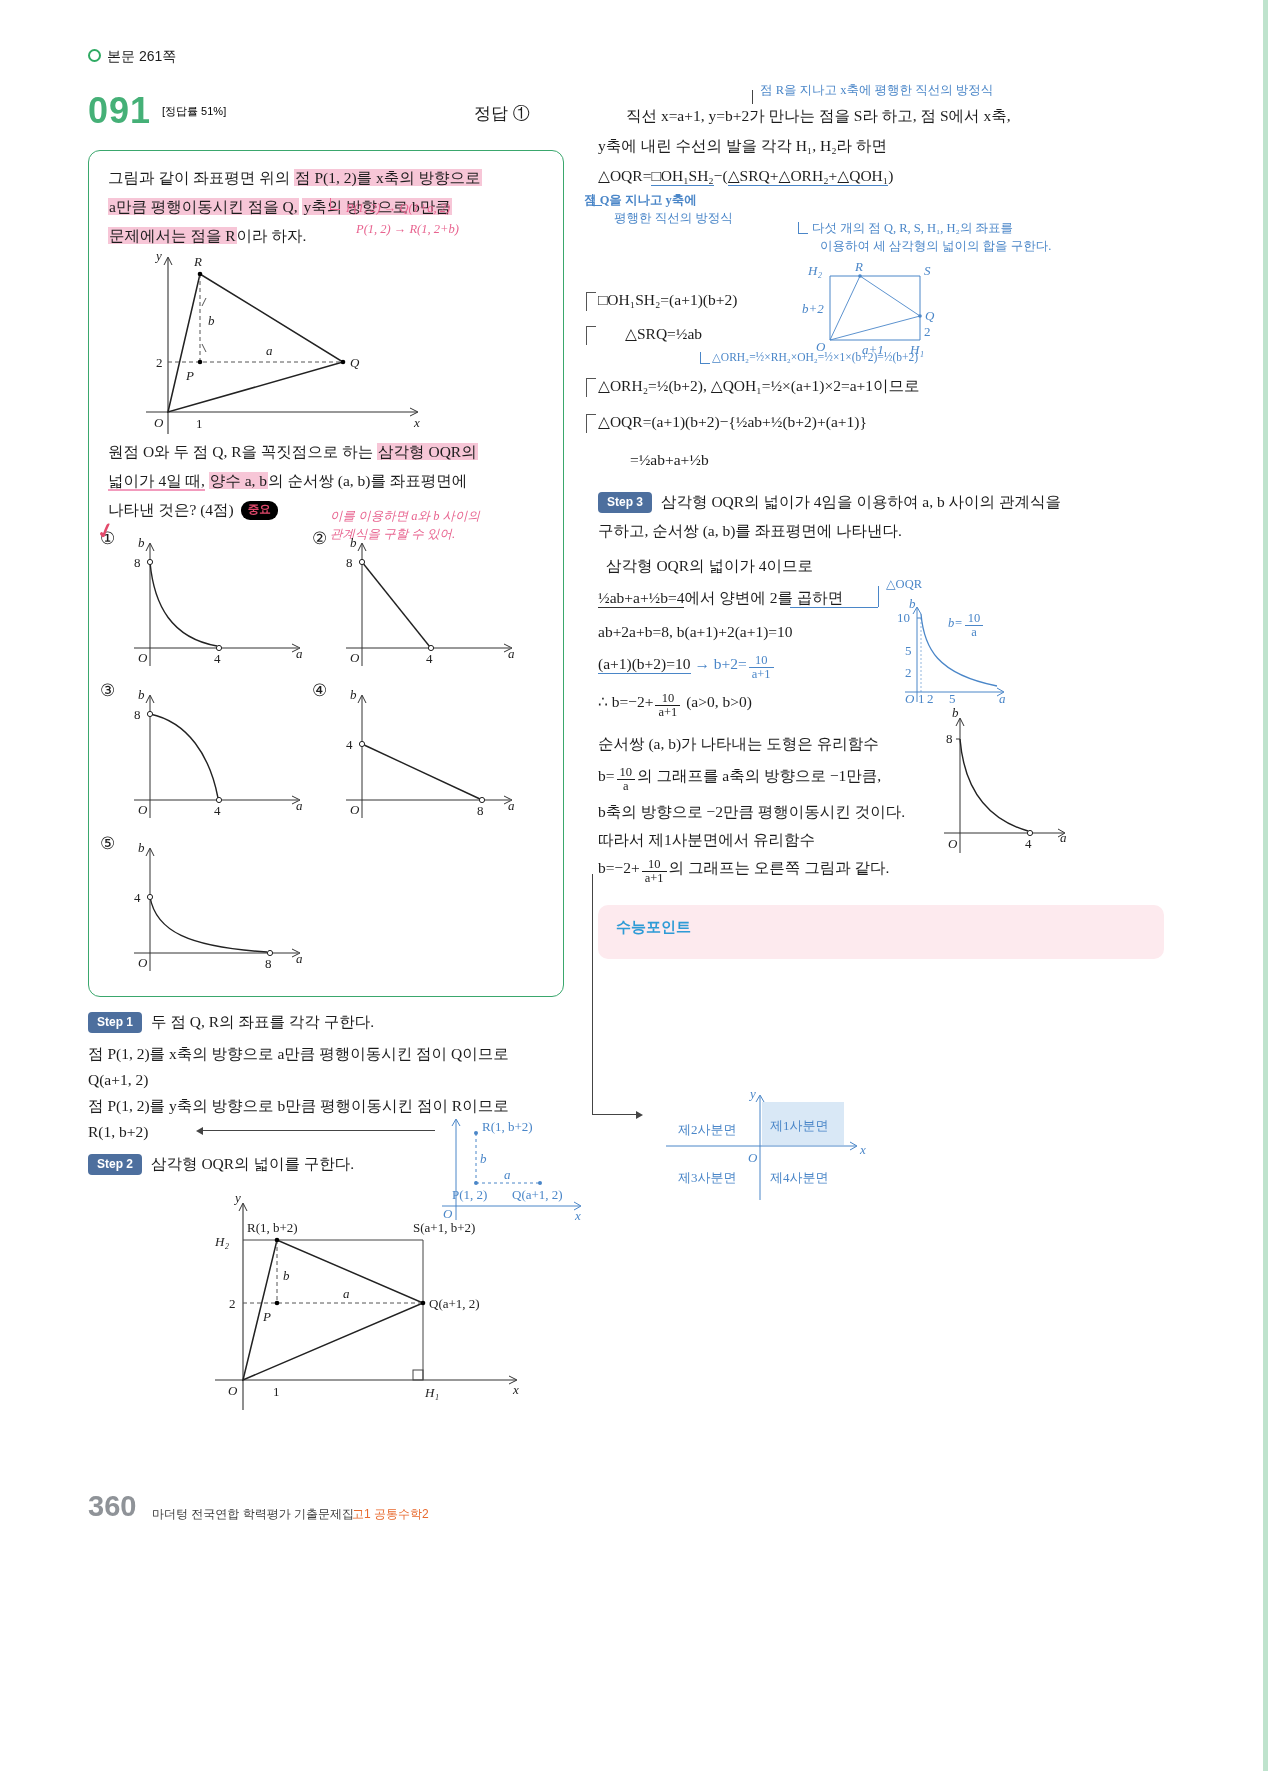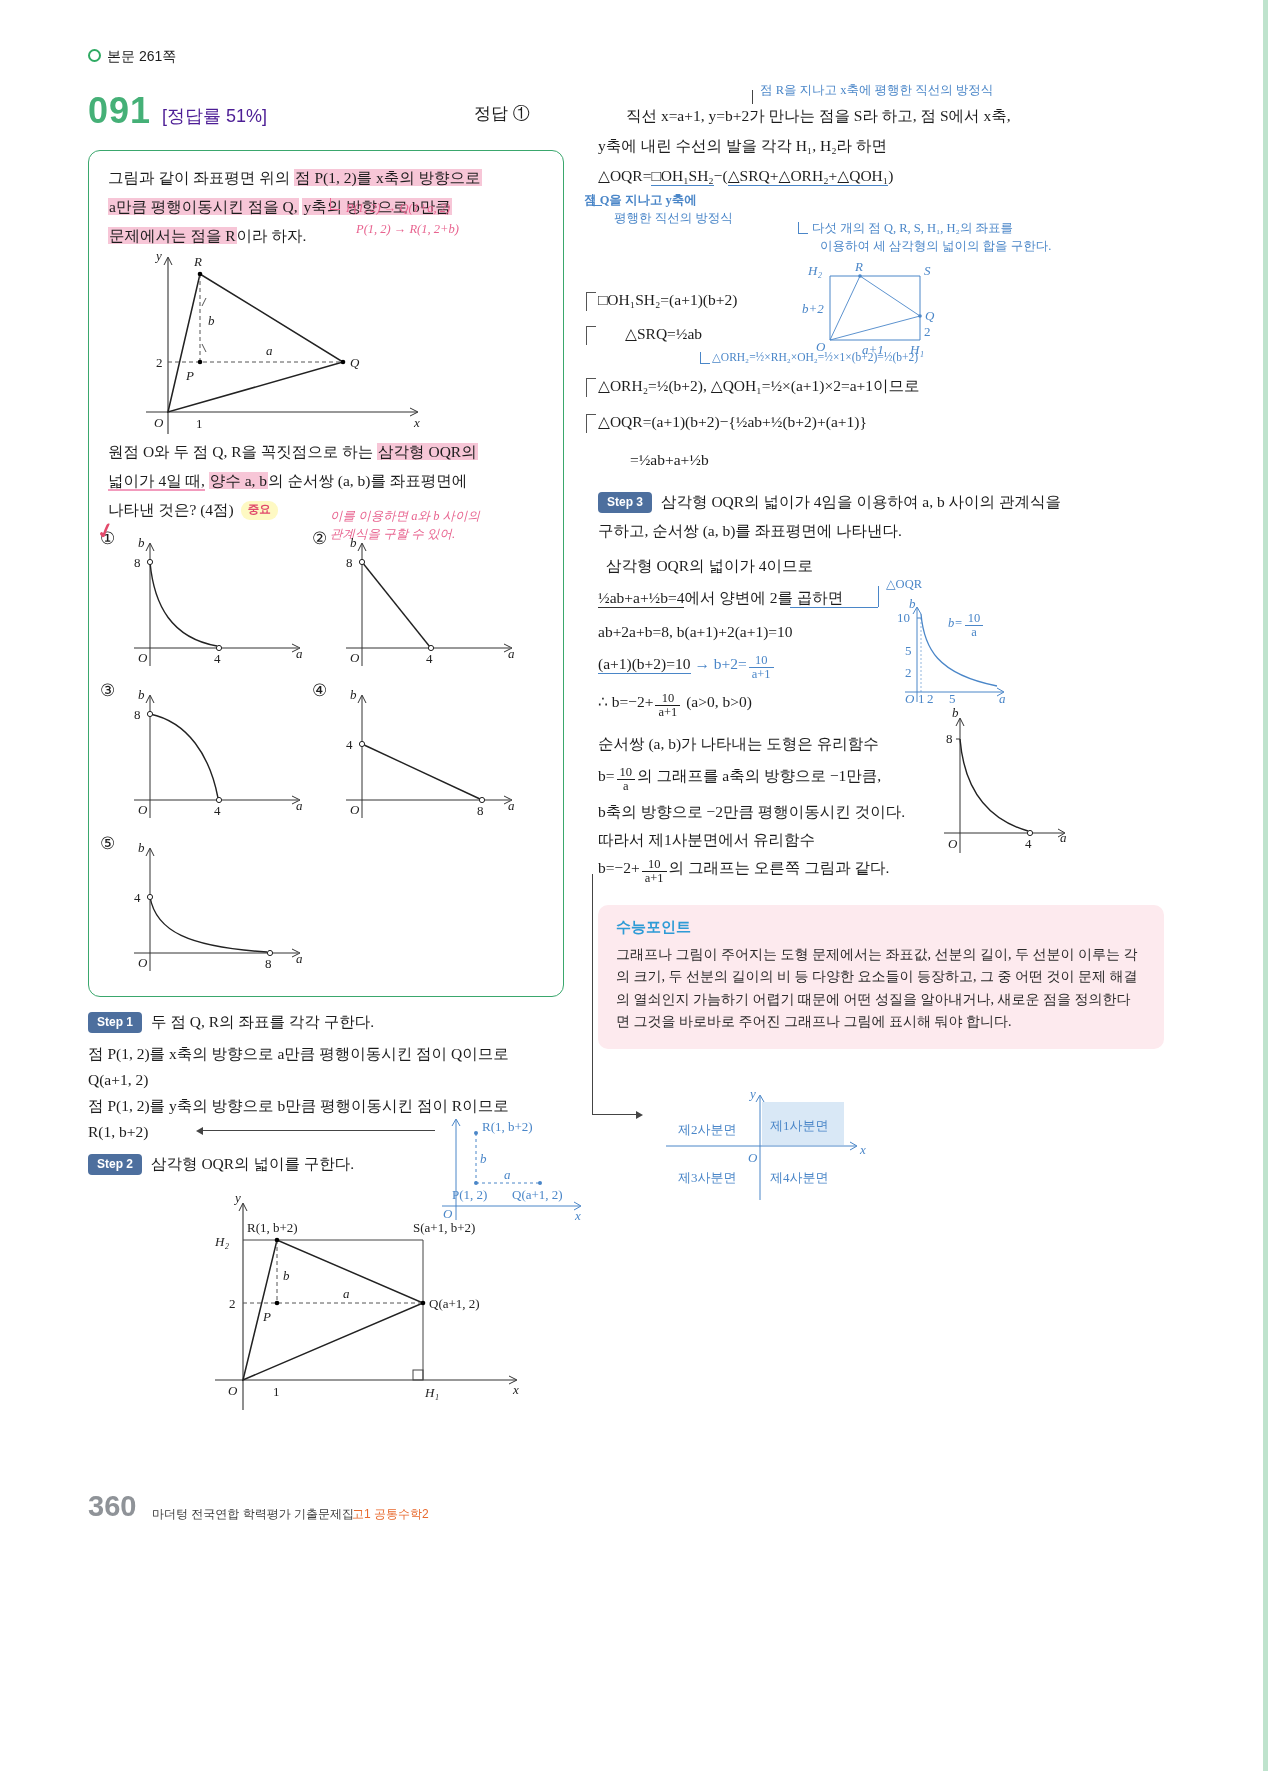--- a/index.html
+++ b/index.html
@@ -12,21 +12,21 @@
   .hl{background:#f7c6d7;padding:0 1px;}
   .pul{border-bottom:2px solid #f29bbd;}
   .pinktxt{color:#e8638f;font-style:italic;}
   .bluetxt{color:#4a86c8;}
   .small12{font-size:12.5px;line-height:1.35;white-space:nowrap;position:absolute;}
   .small11{font-size:11.5px;line-height:1.3;white-space:nowrap;position:absolute;}
   .green-num{color:#45b077;font-weight:bold;font-size:36px;letter-spacing:1px;font-family:"Liberation Sans",sans-serif;}
   .pbox{position:absolute;border:1.6px solid #3aa76d;border-radius:12px;background:#fff;}
   .badge{display:inline-block;background:#4d6f9e;color:#fff;font-family:"Liberation Sans",sans-serif;
          font-size:12px;font-weight:bold;padding:2px 9px 3px;border-radius:4px;margin-right:9px;position:relative;top:-1px;}
-  .imp{display:inline-block;background:#fef9c3;color:#e0486b;font-family:"Liberation Sans",sans-serif;
+  .imp{display:inline-block;background:#000000;color:#e0486b;font-family:"Liberation Sans",sans-serif;
        font-size:11.5px;font-weight:bold;padding:1px 7px 2px;border-radius:9px;margin-left:7px;position:relative;top:-2px;}
   .frac{display:inline-block;vertical-align:-9px;text-align:center;line-height:1.05;font-size:12.5px;margin:0 2px;}
   .frac .fn{display:block;border-bottom:1px solid currentColor;padding:0 3px;}
   .frac .fd{display:block;padding:0 3px;}
   .ul-black{border-bottom:1.4px solid #333;padding-bottom:1px;}
   .ul-blue{border-bottom:1.4px solid #4a86c8;padding-bottom:1px;}
   .lbr{position:absolute;width:9px;height:18px;border-left:1.2px solid #555;border-top:1.2px solid #555;}
   .hline{position:absolute;background:#444;height:1px;}
   .vline{position:absolute;background:#444;width:1px;}
   .hline.blue,.vline.blue{background:#4a86c8;}
@@ -51,21 +51,21 @@
 <body>
 
 <div class="page">
   <div class="edge"></div>
 
   <div class="abs sans bold" style="left:88px;top:48px;font-size:14px;">
     <span class="refdot"></span><span>본문 261쪽</span>
   </div>
 
   <span class="abs green-num" style="left:88px;top:90px;">091</span>
-  <span class="abs sans" style="left:162px;top:104px;font-size:18px;color:#4c1d95;">[정답률 51%]</span>
+  <span class="abs sans" style="left:162px;top:104px;font-size:11px;color:#000000;">[정답률 51%]</span>
   <span class="abs bold" style="left:474px;top:102px;font-size:17px;font-family:'Liberation Sans',sans-serif;">정답 ①</span>
 
   <div class="pbox" style="left:88px;top:150px;width:474px;height:845px;"></div>
 
   <div class="ln" style="left:108px;top:168px;"><span>그림과 같이 좌표평면 위의 </span><span class="hl">점 P(1, 2)를 x축의 방향으로</span></div>
   <div class="ln" style="left:108px;top:197px;"><span class="hl">a만큼 평행이동시킨 점을 Q,</span> <span class="hl">y축의 방향으로 b만큼</span></div>
   <div class="ln" style="left:108px;top:226px;"><span class="hl">문제에서는 점을 R</span><span>이라 하자.</span></div>
 
   <div class="elbow" style="left:330px;top:198px;"></div>
   <div class="small12 pinktxt" style="left:346px;top:200px;">P(1, 2) → Q(1+a, 2)</div>
@@ -338,21 +338,20 @@
     <circle cx="102" cy="128" r="2.6" fill="#fff" stroke="#222"></circle>
     <text class="it" x="24" y="12">b</text>
     <text x="18" y="38">8</text>
     <text class="it" x="20" y="143">O</text>
     <text x="97" y="143">4</text>
     <text class="it" x="132" y="137">a</text>
   </svg>
 
   <div class="pointbox" style="left:598px;top:905px;width:530px;">
     <div class="ptitle">수능포인트</div>
-    <div class="pbody">그래프나 그림이 주어지는 도형 문제에서는 좌표값, 선분의 길이, 두 선분이 이루는 각의 크기, 두 선분의 길이의 비 등 다양한 요소들이 등장하고, 그 중 어떤 것이 문제 해결의 열쇠인지 가늠하기 어렵기 때문에 어떤 성질을 알아내거나, 새로운 점을 정의한다면 그것을 바로바로 주어진 그래프나 그림에 표시해 둬야 합니다.</div>
   </div>
 
   <div class="vline" style="left:592px;top:874px;height:241px;"></div>
   <div class="hline" style="left:592px;top:1114px;width:44px;"></div>
   <div class="arrow-right" style="left:636px;top:1111px;"></div>
 
   <svg class="abs bluefig" style="left:648px;top:1086px;" width="230" height="122" viewBox="0 0 230 122">
     <rect x="114" y="16" width="82" height="43" fill="#d9e8f6"></rect>
     <line x1="18" y1="60" x2="208" y2="60" stroke="#4a86c8"></line>
       <path d="M202,56 L209,60 L202,64" fill="none" stroke="#4a86c8"></path>

